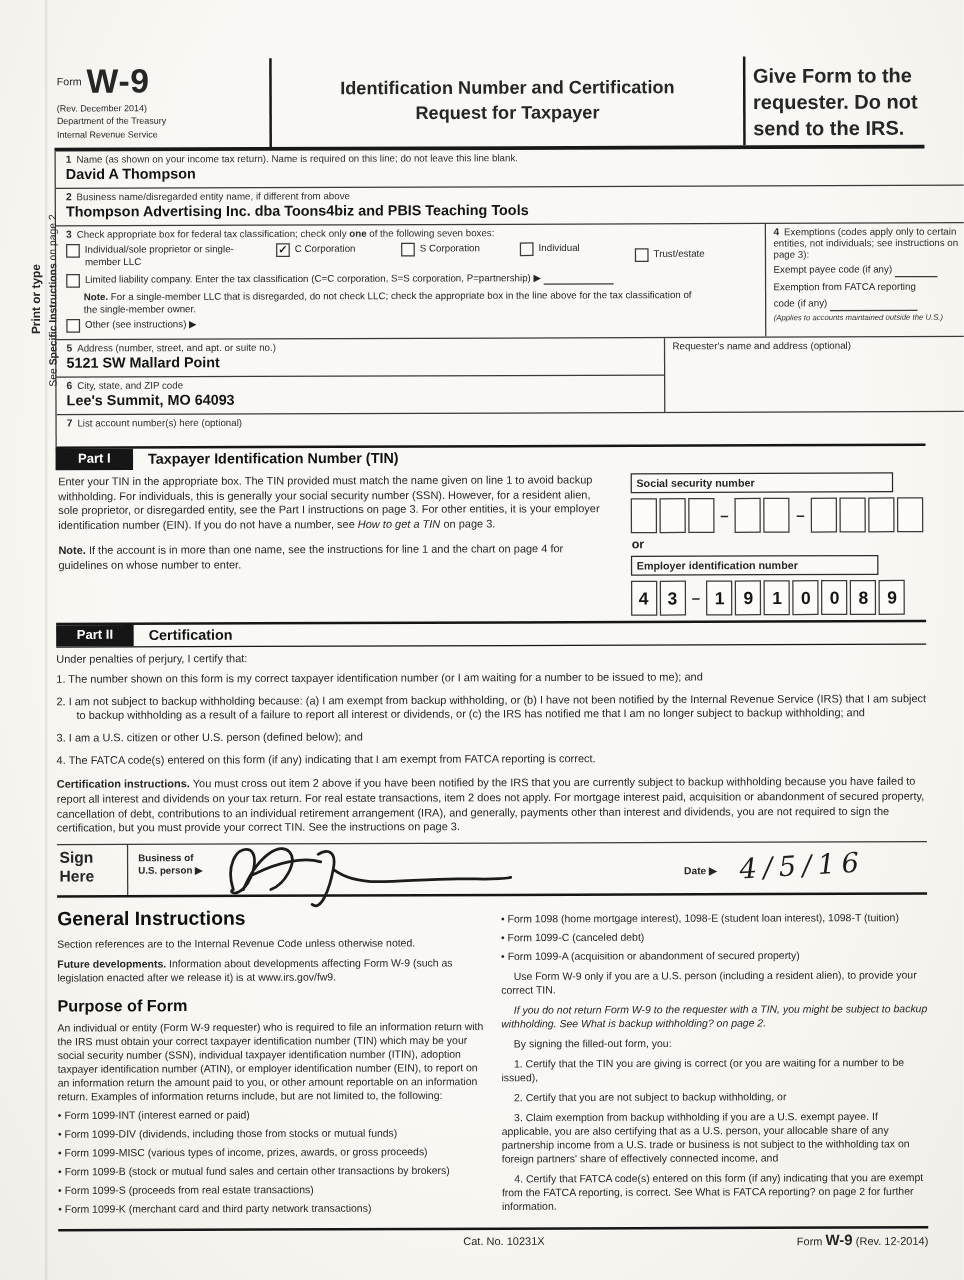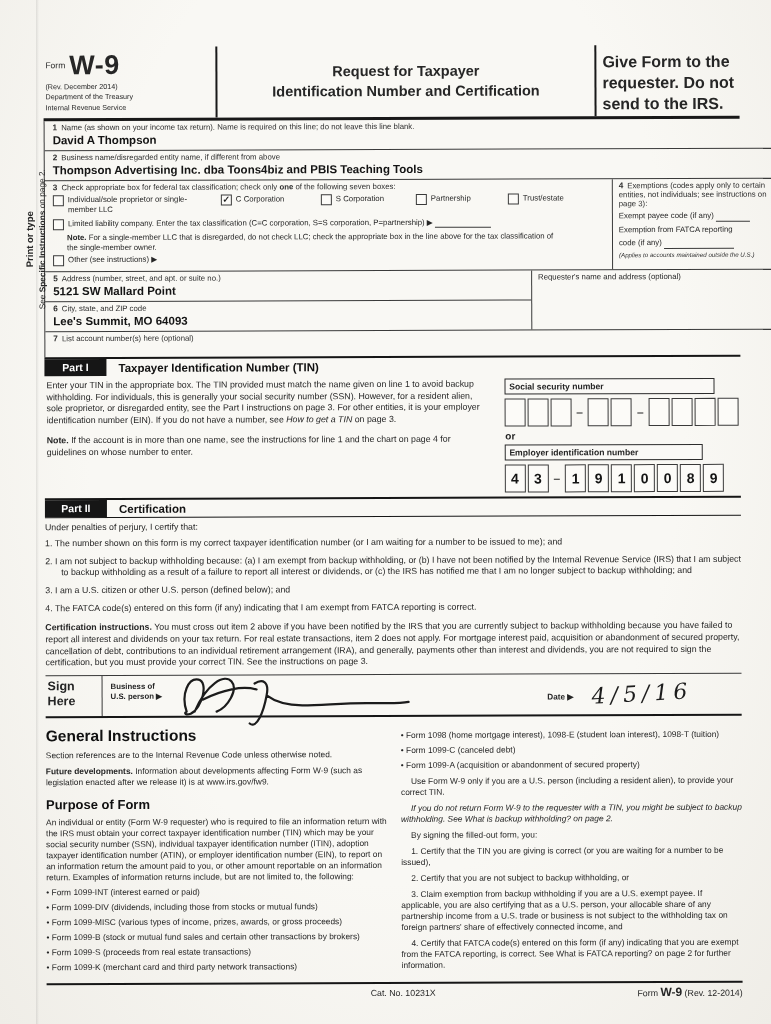--- a/index.html
+++ b/index.html
@@ -96,22 +96,22 @@
   <div class="form">
 
     <div class="hdr">
       <div class="hdr-left">
         <div><span class="formword">Form</span><span class="w9big">W-9</span></div>
         <div class="rev">(Rev. December 2014)</div>
         <div class="rev">Department of the Treasury</div>
         <div class="rev">Internal Revenue Service</div>
       </div>
       <div class="hdr-mid">
+        <div>Identification Number and Certification</div>
         <div>Request for Taxpayer</div>
-        <div>Identification Number and Certification</div>
       </div>
       <div class="hdr-right">Give Form to the requester. Do not send to the IRS.</div>
     </div>
 
     <div class="body1">
       <div class="strip">
         <div class="strip-inner">
           <div class="strip-l1">Print or type</div>
           <div class="strip-l2"><span>See </span><b>Specific Instructions</b><span> on page 2.</span></div>
         </div>
@@ -139,23 +139,23 @@
               <div class="cbitem" style="width:100px;">
                 <span class="cb">✓</span>
                 <span>C Corporation</span>
               </div>
               <div class="cbitem" style="width:95px;">
                 <span class="cb"></span>
                 <span>S Corporation</span>
               </div>
               <div class="cbitem" style="width:92px;">
                 <span class="cb"></span>
-                <span>Partnership</span>
-              </div>
-              <div class="cbitem" style="flex:1;">
+                <span>Individual</span>
+              </div>
+              <div class="cbitem" style="flex:1;align-items:center;">
                 <span class="cb"></span>
                 <span>Trust/estate</span>
               </div>
             </div>
             <div class="cbitem" style="margin-top:4px;">
               <span class="cb"></span>
               <span><span>Limited liability company. Enter the tax classification (C=C corporation, S=S corporation, P=partnership) ▶</span>&nbsp;<span class="blank" style="width:56px;"></span></span>
             </div>
             <div class="note"><b>Note.</b><span> For a single-member LLC that is disregarded, do not check LLC; check the appropriate box in the line above for the tax classification of the single-member owner.</span></div>
             <div class="cbitem" style="margin:2px 0 3px 0;">

